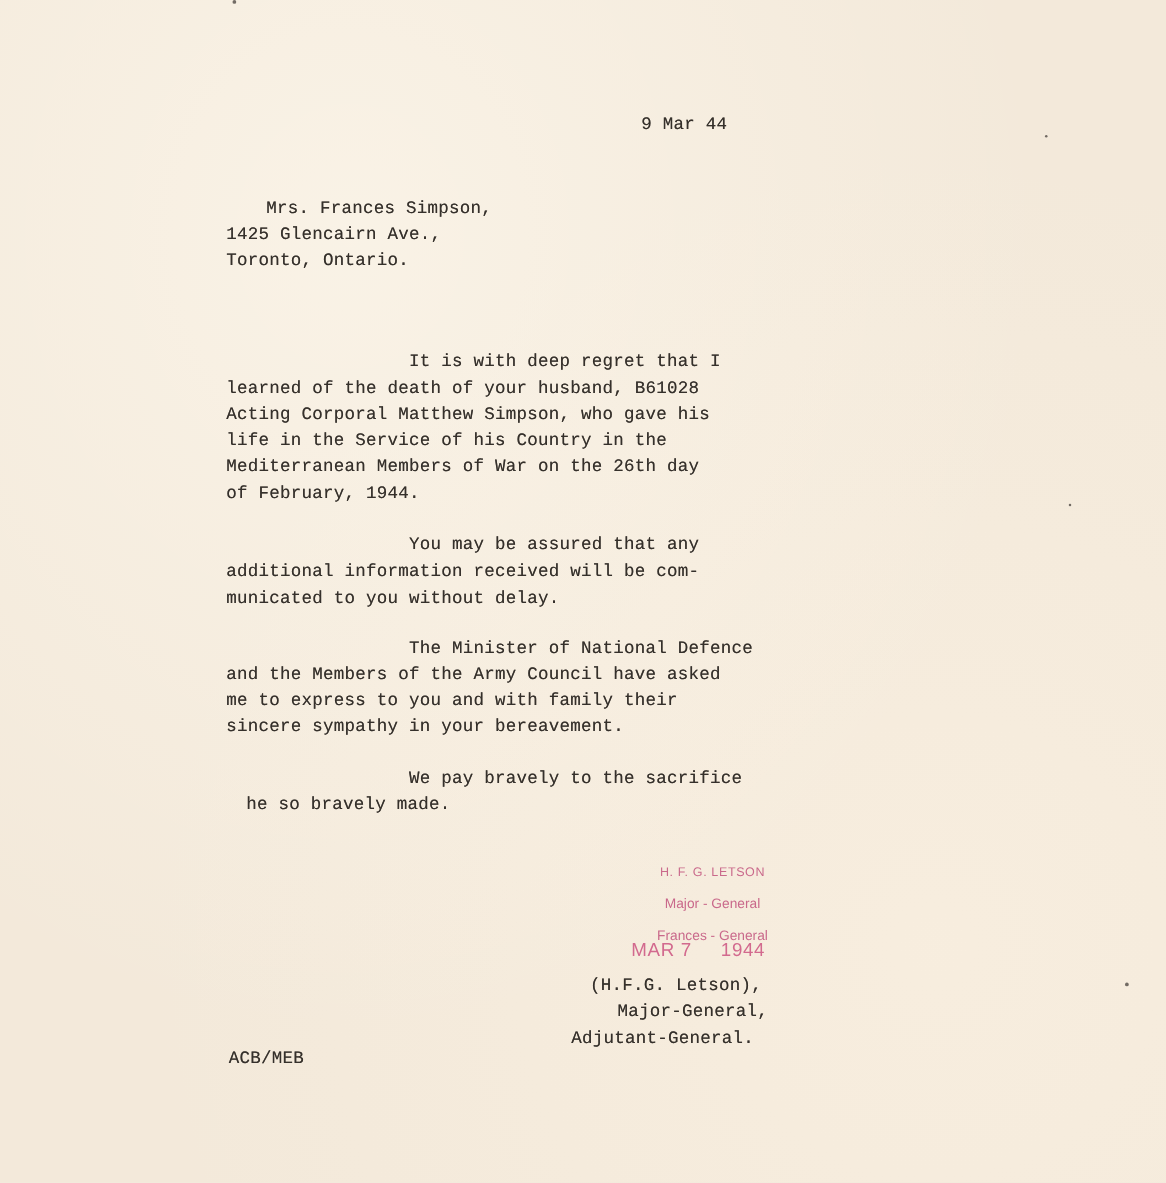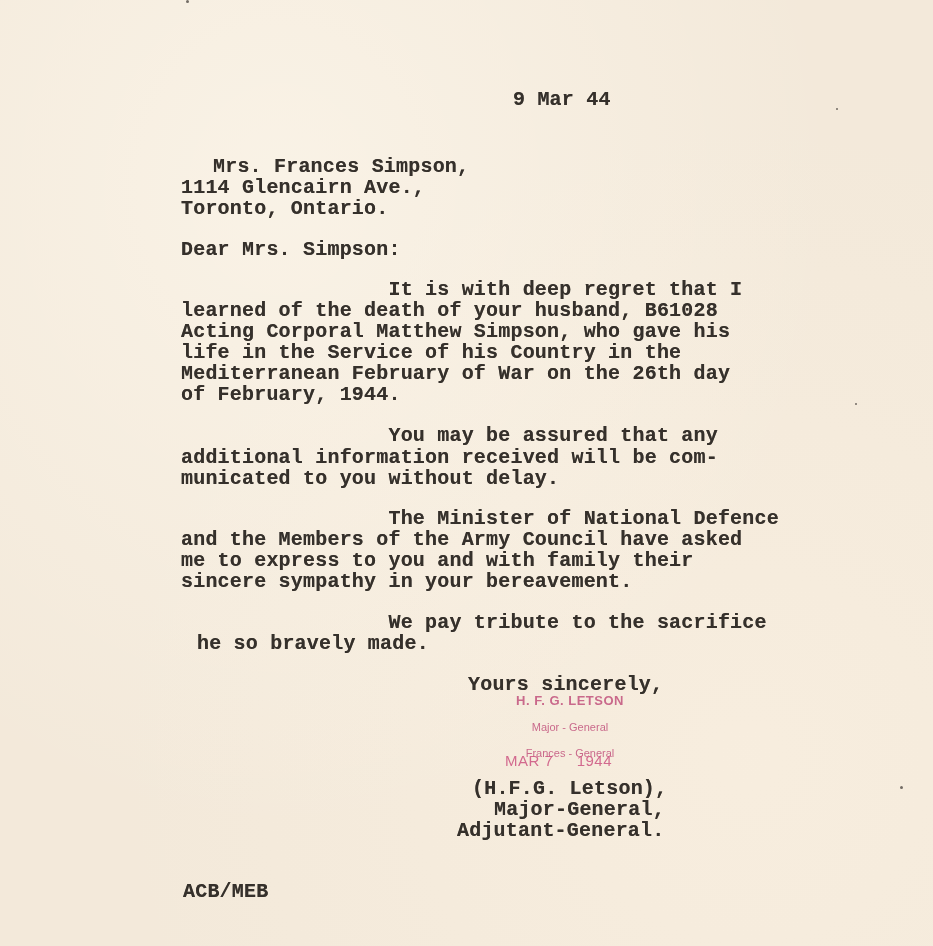--- a/index.html
+++ b/index.html
@@ -13,37 +13,37 @@
   .paper {
     position: absolute; left: 0; top: 0; width: 933px; height: 946px;
     background:
       radial-gradient(ellipse at 30% 20%, rgba(255,250,240,0.55), rgba(255,250,240,0) 60%),
       radial-gradient(ellipse at 80% 80%, rgba(250,240,225,0.6), rgba(250,240,225,0) 60%),
       #f3e9da;
   }
   .speck { position:absolute; width:3px; height:3px; border-radius:50%; background:#3a3430; opacity:0.7; }
   .typed {
     position: absolute;
-    font-size: 20px;
+    font-size: 14px;
     line-height: 20.8px;
     letter-spacing: 0.2px;
     white-space: pre;
-    font-weight: 700;
+    font-weight: 400;
     color: #35302b;
     text-shadow: 0 0 0.4px rgba(40,35,30,0.6);
   }
   .stamp {
     position: absolute;
     font-family: "Liberation Sans", "DejaVu Sans", sans-serif;
     color: #c2537d;
     text-align: center;
     opacity: 0.85;
   }
   .stamp-small { font-size: 11px; line-height: 12.5px; margin-top: 13px; }
-  .stamp-name { font-size: 13px; font-weight: 700; letter-spacing: 0.5px; }
+  .stamp-name { font-size: 10px; font-weight: 400; letter-spacing: 0.5px; }
   .date-stamp {
     position: absolute;
     font-family: Liberation Sans, sans-serif;
     color: #cf5c86;
     font-size: 15px;
     letter-spacing: 0.5px;
     opacity: 0.9;
   }
 </style>
 </head>
@@ -52,67 +52,65 @@
 <div class="paper">
   <span class="speck" style="left:186px;top:0px;"></span>
   <span class="speck" style="left:836px;top:108px;width:2px;height:2px;"></span>
   <span class="speck" style="left:900px;top:786px;width:3px;height:3px;"></span>
   <span class="speck" style="left:855px;top:403px;width:2px;height:2px;"></span>
 
   <div class="typed" style="left:513px;top:90px;">9 Mar 44</div>
 
   <div>
     <div class="typed" style="left:181px;top:157px;margin-left:32px;">Mrs. Frances Simpson,</div>
-    <div class="typed" style="left:181px;top:178px;">1114 Glencairn Ave.,</div>
+    <div class="typed" style="left:181px;top:178px;">1425 Glencairn Ave.,</div>
     <div class="typed" style="left:181px;top:199px;">Toronto, Ontario.</div>
   </div>
 
-  <div class="typed" style="left:181px;top:240px;">Dear Mrs. Simpson:</div>
 
   <div>
     <div class="typed" style="left:181px;top:280px;">                 It is with deep regret that I</div>
     <div class="typed" style="left:181px;top:301px;">learned of the death of your husband, B61028</div>
     <div class="typed" style="left:181px;top:322px;text-align:center;">Acting Corporal Matthew Simpson, who gave his</div>
     <div class="typed" style="left:181px;top:343px;">life in the Service of his Country in the</div>
-    <div class="typed" style="left:181px;top:364px;">Mediterranean February of War on the 26th day</div>
+    <div class="typed" style="left:181px;top:364px;">Mediterranean Members of War on the 26th day</div>
     <div class="typed" style="left:181px;top:385px;">of February, 1944.</div>
   </div>
 
   <div>
     <div class="typed" style="left:181px;top:426px;">                 You may be assured that any</div>
     <div class="typed" style="left:181px;top:448px;">additional information received will be com-</div>
     <div class="typed" style="left:181px;top:469px;">municated to you without delay.</div>
   </div>
 
   <div>
     <div class="typed" style="left:181px;top:509px;">                 The Minister of National Defence</div>
     <div class="typed" style="left:181px;top:530px;">and the Members of the Army Council have asked</div>
     <div class="typed" style="left:181px;top:551px;">me to express to you and with family their</div>
     <div class="typed" style="left:181px;top:572px;">sincere sympathy in your bereavement.</div>
   </div>
 
   <div>
-    <div class="typed" style="left:181px;top:613px;">                 We pay tribute to the sacrifice</div>
+    <div class="typed" style="left:181px;top:613px;">                 We pay bravely to the sacrifice</div>
     <div class="typed" style="left:181px;top:634px;margin-left:16px;">he so bravely made.</div>
   </div>
 
-  <div class="typed" style="left:468px;top:675px;">Yours sincerely,</div>
 
   <div class="stamp" style="left:500px;top:693px;width:140px;">
     <div class="stamp-name">H. F. G. LETSON</div>
     <div class="stamp-small">Major - General</div>
     <div class="stamp-small">Frances - General</div>
   </div>
 
   <div class="date-stamp" style="left:505px;top:752px;">
     <span>MAR 7</span>
     <span style="display:inline-block;width:14px;"></span>
     <span>1944</span>
   </div>
 
   <div>
     <div class="typed" style="left:472px;top:779px;text-align:center;">(H.F.G. Letson),</div>
     <div class="typed" style="left:494px;top:800px;">Major-General,</div>
     <div class="typed" style="left:457px;top:821px;">Adjutant-General.</div>
   </div>
 
-  <div class="typed" style="left:183px;top:882px;">ACB/MEB</div>
+  <div class="typed" style="left:183px;top:837px;">ACB/MEB</div>
 </div>
 
 </body></html>

